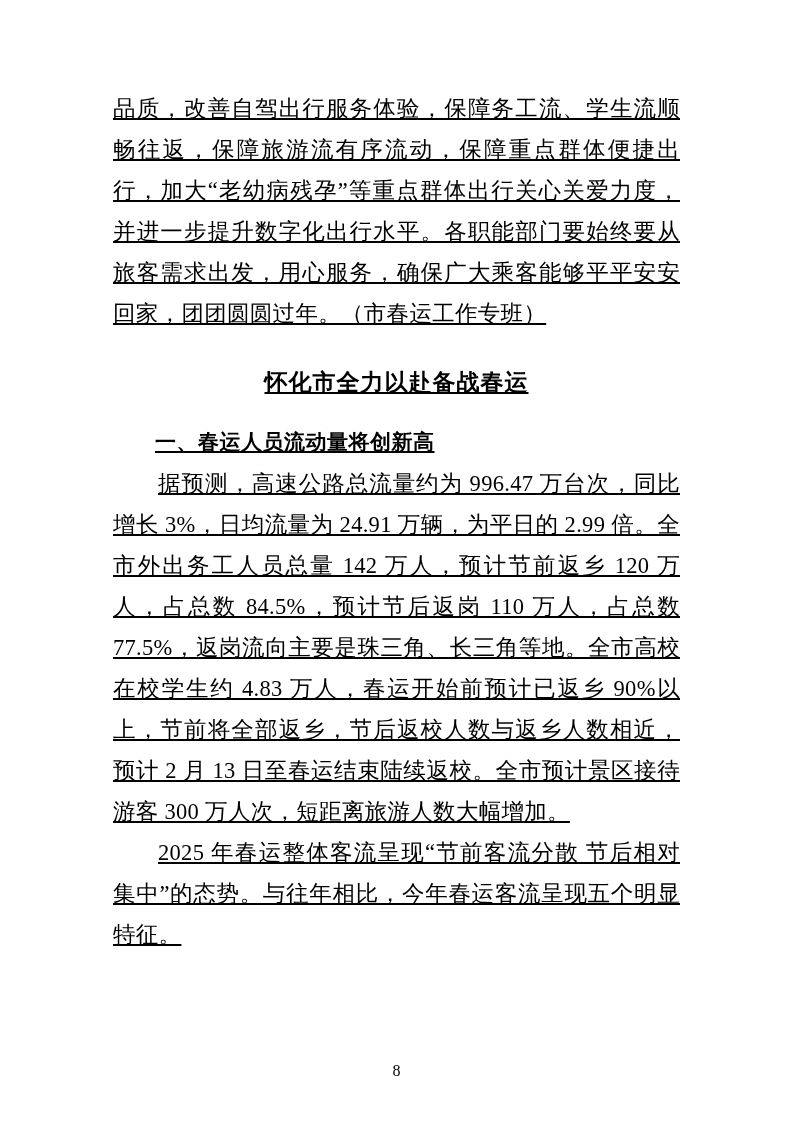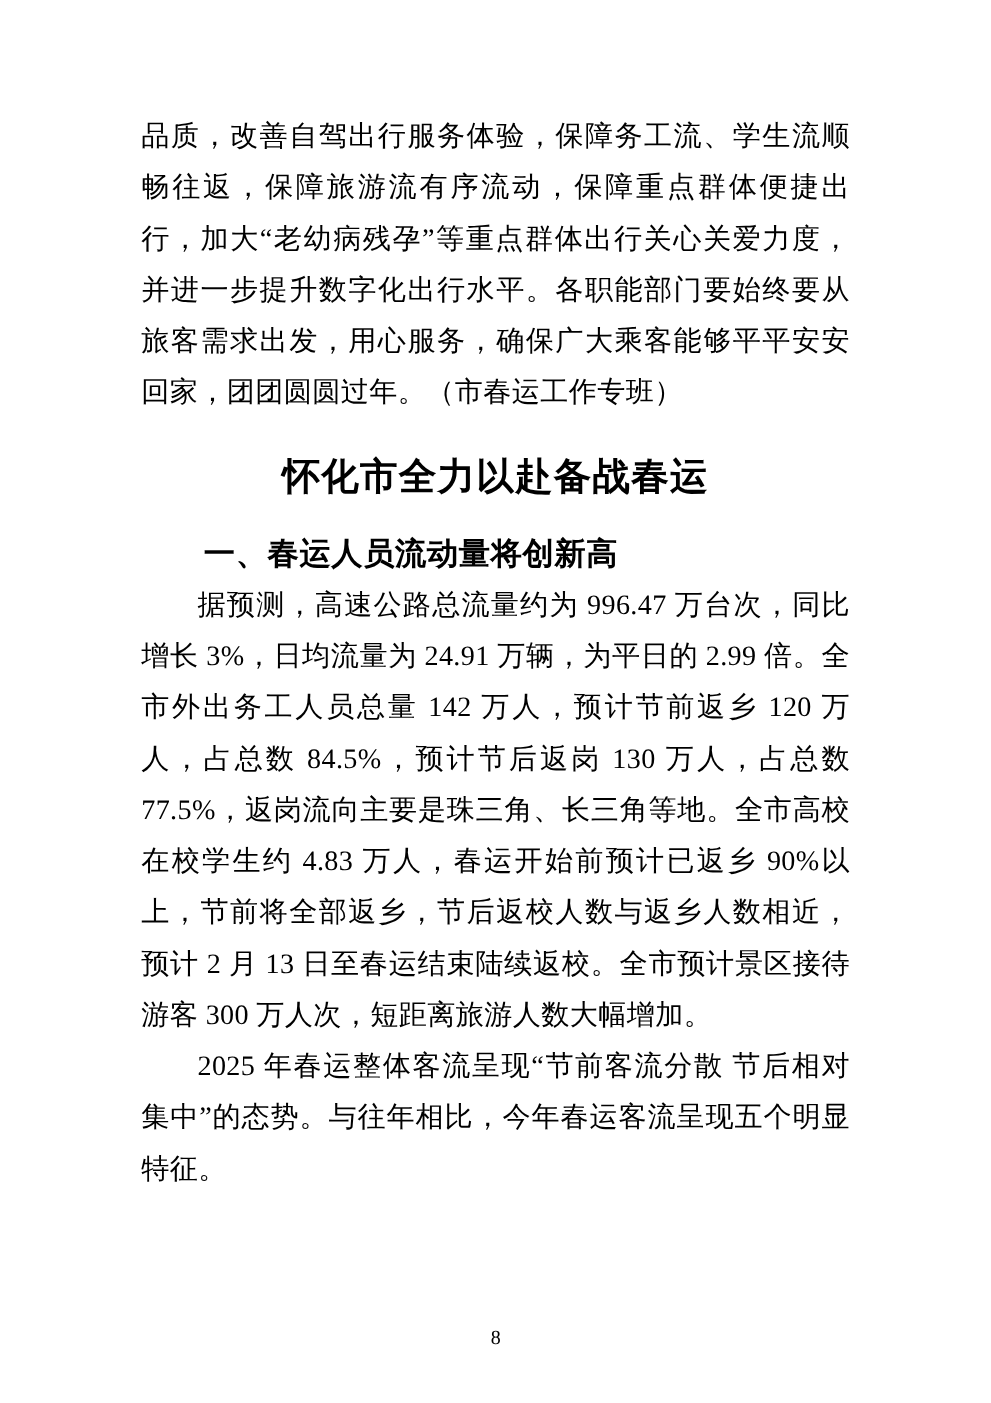--- a/index.html
+++ b/index.html
@@ -16,48 +16,49 @@
     overflow: hidden;
   }
   .page {
     position: absolute;
     left: 0;
     top: 0;
     width: 793px;
     height: 1122px;
     box-sizing: border-box;
     padding: 88px 113px 60px 113px;
+    text-decoration: underline;
   }
   .para {
     font-size: 22.5px;
     line-height: 41px;
     text-align: justify;
     text-justify: inter-ideograph;
     letter-spacing: 0.3px;
     margin: 0;
   }
   .para-continued {
     text-indent: 0;
   }
   .para-indent {
     text-indent: 2em;
   }
   .doc-title {
     font-family: "DejaVu Sans", "Liberation Sans", sans-serif;
     font-weight: bold;
-    font-size: 30px;
+    font-size: 23px;
     line-height: 44px;
     text-align: center;
     margin: 26px 0 18px 0;
     letter-spacing: 1px;
   }
   .section-head {
     font-family: "DejaVu Sans", "Liberation Sans", sans-serif;
     font-weight: bold;
-    font-size: 25px;
+    font-size: 21px;
     line-height: 41px;
     text-indent: 2em;
     margin: 0;
     letter-spacing: 0.5px;
   }
   .page-number {
     position: absolute;
     left: 0;
     right: 0;
     bottom: 42px;
@@ -72,19 +73,19 @@
 
 <div class="page">
 
   <p class="para para-continued">品质，改善自驾出行服务体验，保障务工流、学生流顺畅往返，保障旅游流有序流动，保障重点群体便捷出行，加大“老幼病残孕”等重点群体出行关心关爱力度，并进一步提升数字化出行水平。各职能部门要始终要从旅客需求出发，用心服务，确保广大乘客能够平平安安回家，团团圆圆过年。（市春运工作专班）</p>
 
   <h1 class="doc-title">怀化市全力以赴备战春运</h1>
 
 
   <h2 class="section-head">一、春运人员流动量将创新高</h2>
 
-  <p class="para para-indent">据预测，高速公路总流量约为 996.47 万台次，同比增长 3%，日均流量为 24.91 万辆，为平日的 2.99 倍。全市外出务工人员总量 142 万人，预计节前返乡 120 万人，占总数 84.5%，预计节后返岗 130 万人，占总数 77.5%，返岗流向主要是珠三角、长三角等地。全市高校在校学生约 4.83 万人，春运开始前预计已返乡 90%以上，节前将全部返乡，节后返校人数与返乡人数相近，预计 2 月 13 日至春运结束陆续返校。全市预计景区接待游客 300 万人次，短距离旅游人数大幅增加。</p>
+  <p class="para para-indent">据预测，高速公路总流量约为 996.47 万台次，同比增长 3%，日均流量为 24.91 万辆，为平日的 2.99 倍。全市外出务工人员总量 142 万人，预计节前返乡 120 万人，占总数 84.5%，预计节后返岗 110 万人，占总数 77.5%，返岗流向主要是珠三角、长三角等地。全市高校在校学生约 4.83 万人，春运开始前预计已返乡 90%以上，节前将全部返乡，节后返校人数与返乡人数相近，预计 2 月 13 日至春运结束陆续返校。全市预计景区接待游客 300 万人次，短距离旅游人数大幅增加。</p>
 
 
   <p class="para para-indent">2025 年春运整体客流呈现“节前客流分散 节后相对集中”的态势。与往年相比，今年春运客流呈现五个明显特征。</p>
 
   <div class="page-number">8</div>
 </div>
 
 </body></html>

